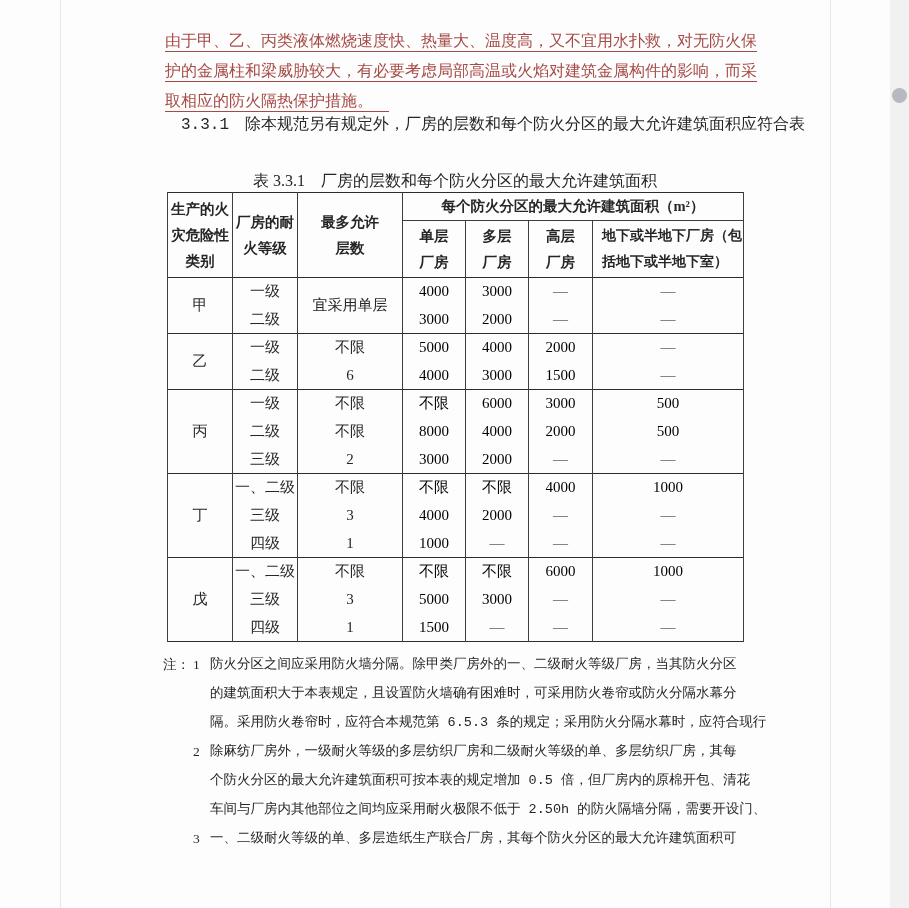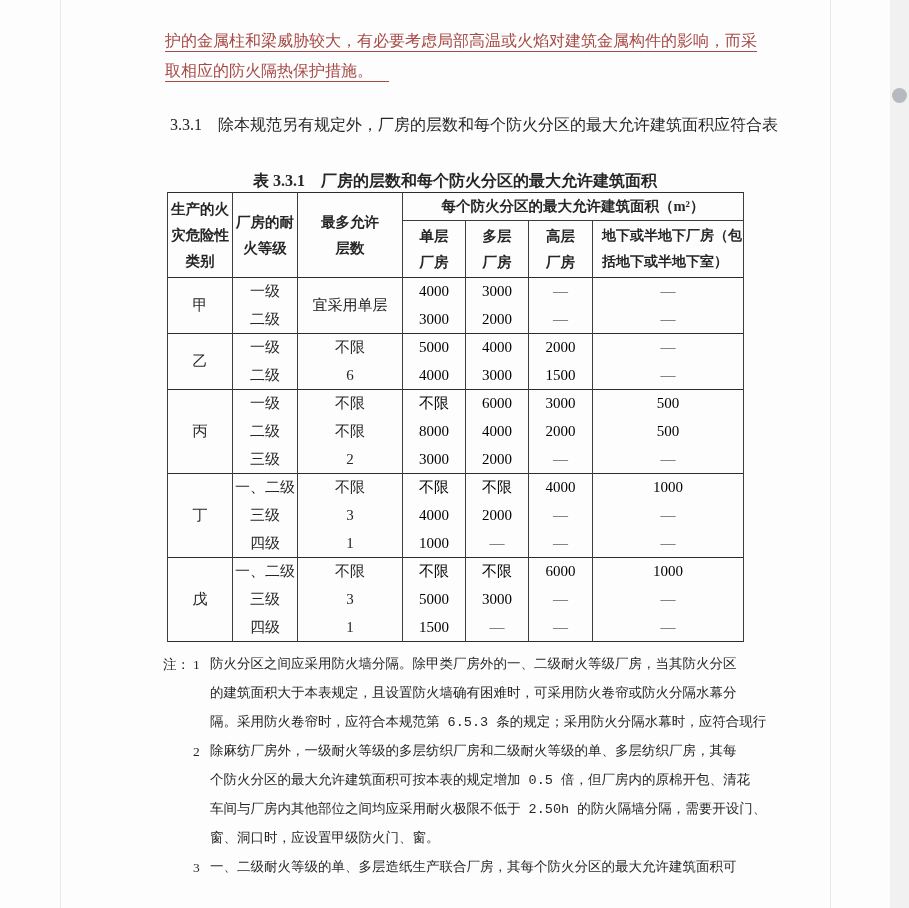--- a/index.html
+++ b/index.html
@@ -29,27 +29,27 @@
   .red-para { position: absolute; left: 165px; top: 26px; width: 610px; }
   .red-line {
     font-size: 16px; line-height: 30px; white-space: pre;
     color: #a64a46;
     text-decoration: underline;
     text-decoration-thickness: 1.2px;
     text-underline-offset: 5px;
   }
 
   
-  .clause { position: absolute; left: 170px; top: 110px; width: 610px; }
+  .clause { position: absolute; left: 181px; top: 110px; width: 610px; font-family: Liberation Mono, monospace; }
   .clause-line { font-size: 16px; line-height: 30px; white-space: pre; }
 
   
   .tbl-title {
     position: absolute; left: 167px; top: 170px; width: 576px;
-    text-align: center; font-size: 16px; font-weight: bold; line-height: 22px;
+    text-align: center; font-size: 16px; font-weight: normal; line-height: 22px;
     white-space: pre;
   }
 
   
   table.spec {
     position: absolute; left: 167px; top: 192px;
     border-collapse: collapse;
     table-layout: fixed;
     width: 576px;
     font-size: 15px;
@@ -83,20 +83,21 @@
   .note-lines { margin-left: 47px; font-family: Liberation Mono, monospace; }
   .note-line { line-height: 29px; white-space: pre; }
 </style>
 </head>
 <body>
 
 <div class="page-rule rule-left"></div>
 <div class="page-rule rule-right"></div>
 
 <div class="red-para" id="red-para">
+    <div class="red-line">由于甲、乙、丙类液体燃烧速度快、热量大、温度高，又不宜用水扑救，对无防火保</div>
     <div class="red-line">护的金属柱和梁威胁较大，有必要考虑局部高温或火焰对建筑金属构件的影响，而采</div>
     <div class="red-line">取相应的防火隔热保护措施。　</div>
   </div>
 
 <div class="clause">
   <div class="clause-line">3.3.1　除本规范另有规定外，厂房的层数和每个防火分区的最大允许建筑面积应符合表</div>
 </div>
 
 <div class="tbl-title">表 3.3.1　厂房的层数和每个防火分区的最大允许建筑面积</div>
 
@@ -267,21 +268,20 @@
         <div class="note-line">的建筑面积大于本表规定，且设置防火墙确有困难时，可采用防火卷帘或防火分隔水幕分</div>
         <div class="note-line">隔。采用防火卷帘时，应符合本规范第 6.5.3 条的规定；采用防火分隔水幕时，应符合现行</div>
       </div>
     </div>
     <div class="note">
       <span class="note-num">2</span>
       <div class="note-lines">
         <div class="note-line">除麻纺厂房外，一级耐火等级的多层纺织厂房和二级耐火等级的单、多层纺织厂房，其每</div>
         <div class="note-line">个防火分区的最大允许建筑面积可按本表的规定增加 0.5 倍，但厂房内的原棉开包、清花</div>
         <div class="note-line">车间与厂房内其他部位之间均应采用耐火极限不低于 2.50h 的防火隔墙分隔，需要开设门、</div>
-        <div class="note-line">窗、洞口时，应设置甲级防火门、窗。</div>
       </div>
     </div>
     <div class="note">
       <span class="note-num">3</span>
       <div class="note-lines">
         <div class="note-line">一、二级耐火等级的单、多层造纸生产联合厂房，其每个防火分区的最大允许建筑面积可</div>
       </div>
     </div>
   </div>
 

